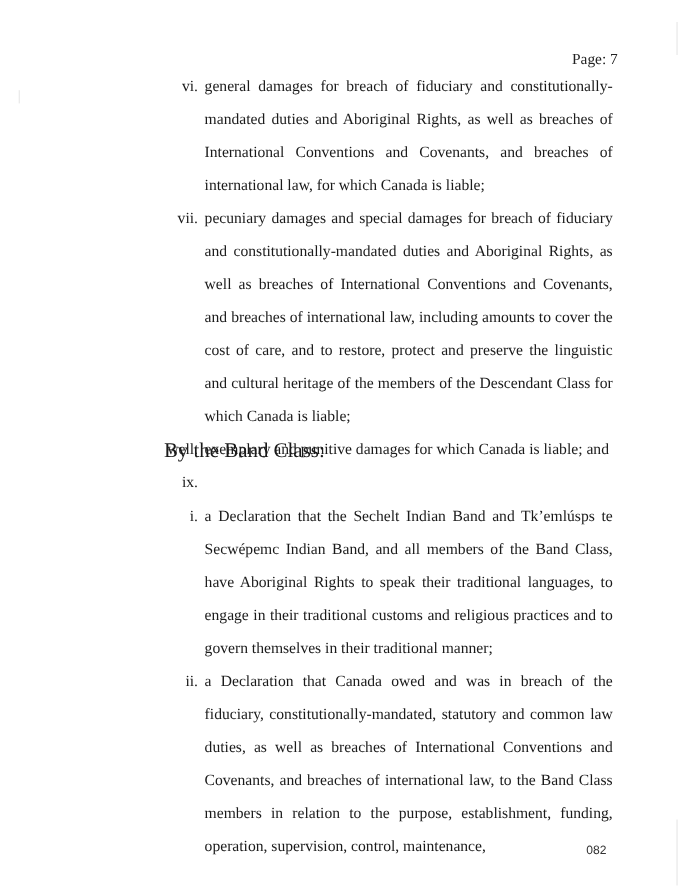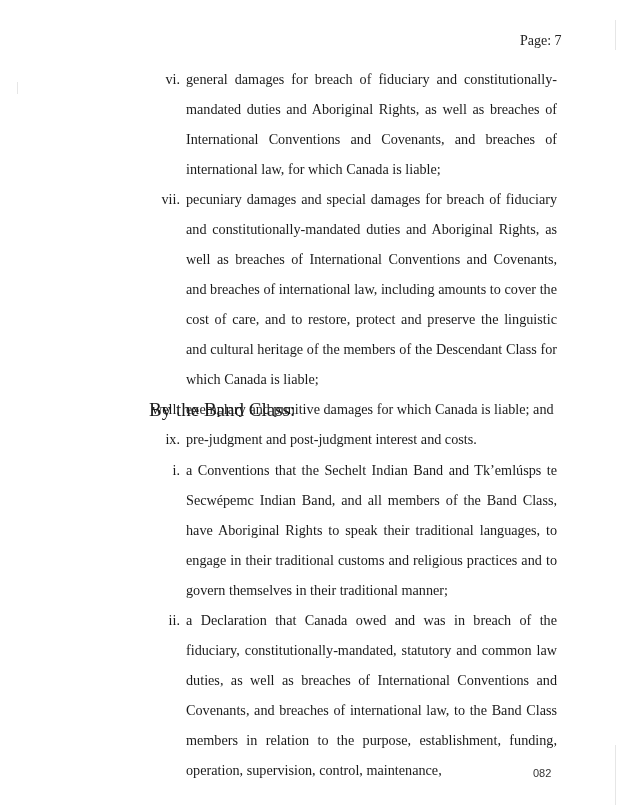--- a/index.html
+++ b/index.html
@@ -10,21 +10,21 @@
     body {
       width: 623px;
       height: 807px;
       position: relative;
       overflow: hidden;
       font-family: "Liberation Serif", "DejaVu Serif", serif;
       color: #1a1a1a;
     }
     .page-number {
       position: absolute;
-      top: 33px;
+      top: 47px;
       left: 520px;
       font-size: 14px;
       line-height: 16px;
       color: #222;
     }
     .list {
       position: absolute;
       left: 0;
       width: 623px;
     }
@@ -82,30 +82,29 @@
   <div class="item">
     <span class="numeral">vii.</span>
     <div class="item-text">pecuniary damages and special damages for breach of fiduciary and constitutionally-mandated duties and Aboriginal Rights, as well as breaches of International Conventions and Covenants, and breaches of international law, including amounts to cover the cost of care, and to restore, protect and preserve the linguistic and cultural heritage of the members of the Descendant Class for which Canada is liable;</div>
   </div>
   <div class="item">
     <span class="numeral">well.</span>
     <div class="item-text">exemplary and punitive damages for which Canada is liable; and</div>
   </div>
   <div class="item">
     <span class="numeral">ix.</span>
-    <div class="item-text">pre-judgment and post-judgment interest and costs.</div>
   </div>
 </div>
 
 <div class="section-heading" style="top:395px;">By the Band Class:</div>
 
 <div class="list" style="top:455px;">
   <div class="item">
     <span class="numeral">i.</span>
-    <div class="item-text">a Conventions that the Sechelt Indian Band and Tk’emlúsps te Secwépemc Indian Band, and all members of the Band Class, have Aboriginal Rights to speak their traditional languages, to engage in their traditional customs and religious practices and to govern themselves in their traditional manner;</div>
+    <div class="item-text">a Declaration that the Sechelt Indian Band and Tk’emlúsps te Secwépemc Indian Band, and all members of the Band Class, have Aboriginal Rights to speak their traditional languages, to engage in their traditional customs and religious practices and to govern themselves in their traditional manner;</div>
   </div>
   <div class="item">
     <span class="numeral">ii.</span>
     <div class="item-text">a Declaration that Canada owed and was in breach of the fiduciary, constitutionally-mandated, statutory and common law duties, as well as breaches of International Conventions and Covenants, and breaches of international law, to the Band Class members in relation to the purpose, establishment, funding, operation, supervision, control, maintenance,</div>
   </div>
 </div>
 
 <div class="footer-code">082</div>
 
 <div class="speck" style="left:17px; top:82px; height:12px;"></div>

